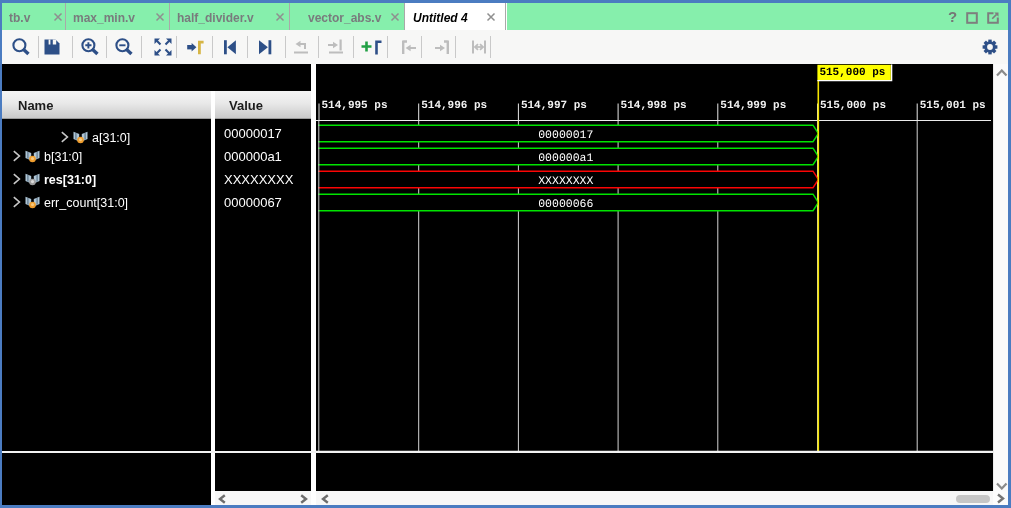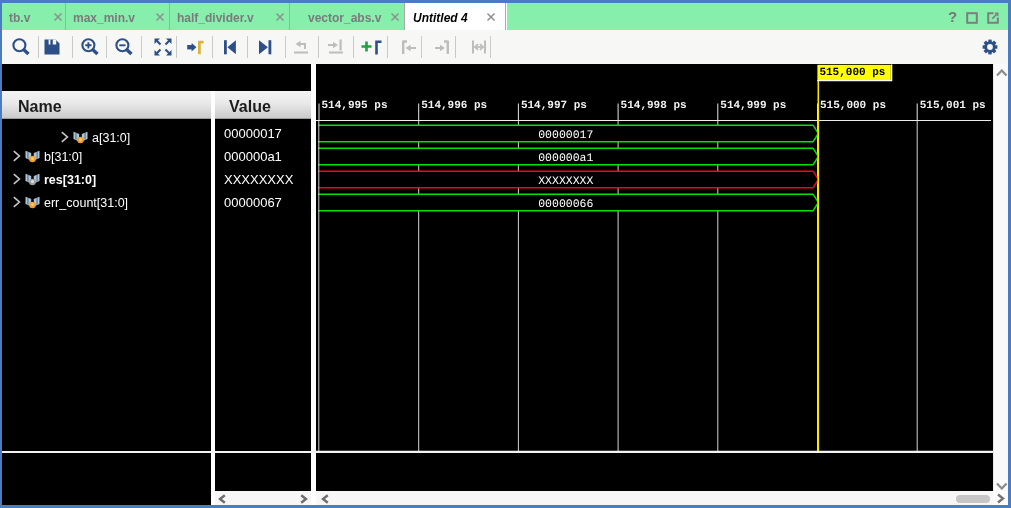--- a/index.html
+++ b/index.html
@@ -20,21 +20,21 @@
   .activetab{position:absolute;left:403px;top:0;width:102px;height:27.4px;background:#fff;}
   
   .toolbar{left:2px;top:30px;width:1006px;height:34px;background:#f7f7f6;}
   .tsep{position:absolute;top:6px;width:1px;height:22px;background:#c9c9c9;}
   .ticon{position:absolute;top:5px;width:24px;height:24px;}
   
   .main{left:2px;top:64px;width:1006px;height:441px;background:#fff;}
   .namepanel{position:absolute;left:0;top:0;width:208.5px;height:441px;background:#000;}
   .valuepanel{position:absolute;left:212.5px;top:0;width:96.5px;height:427px;background:#000;}
   .hdr{position:absolute;top:27px;height:27px;background:linear-gradient(#f4f4f4,#e9e9e9 45%,#cacaca);border-bottom:1px solid #9c9c9c;}
-  .hdr span{position:absolute;top:7px;font-size:16px;font-weight:bold;color:#1c1c1c;}
+  .hdr span{position:absolute;top:7px;font-size:13px;font-weight:bold;color:#1c1c1c;}
   .treerow{position:absolute;left:0;width:208px;height:23px;color:#fff;font-size:12.5px;}
   .valrow{position:absolute;left:22px;height:23px;color:#fff;font-size:13px;line-height:23px;}
   .chev{position:absolute;left:10px;top:5px;}
   .sigicon{position:absolute;left:23px;top:5px;}
   .treelbl{position:absolute;left:42px;top:4.5px;}
   .rowline{left:0;top:387px;width:991px;height:2px;background:#f2f2f2;}
   
   .vscroll{position:absolute;left:991px;top:0;width:15px;height:427px;background:#fafafa;border-left:1px solid #ebebeb;box-sizing:border-box;}
   .hstrip{position:absolute;top:427px;height:14px;background:#f7f7f7;}
 </style></head>

